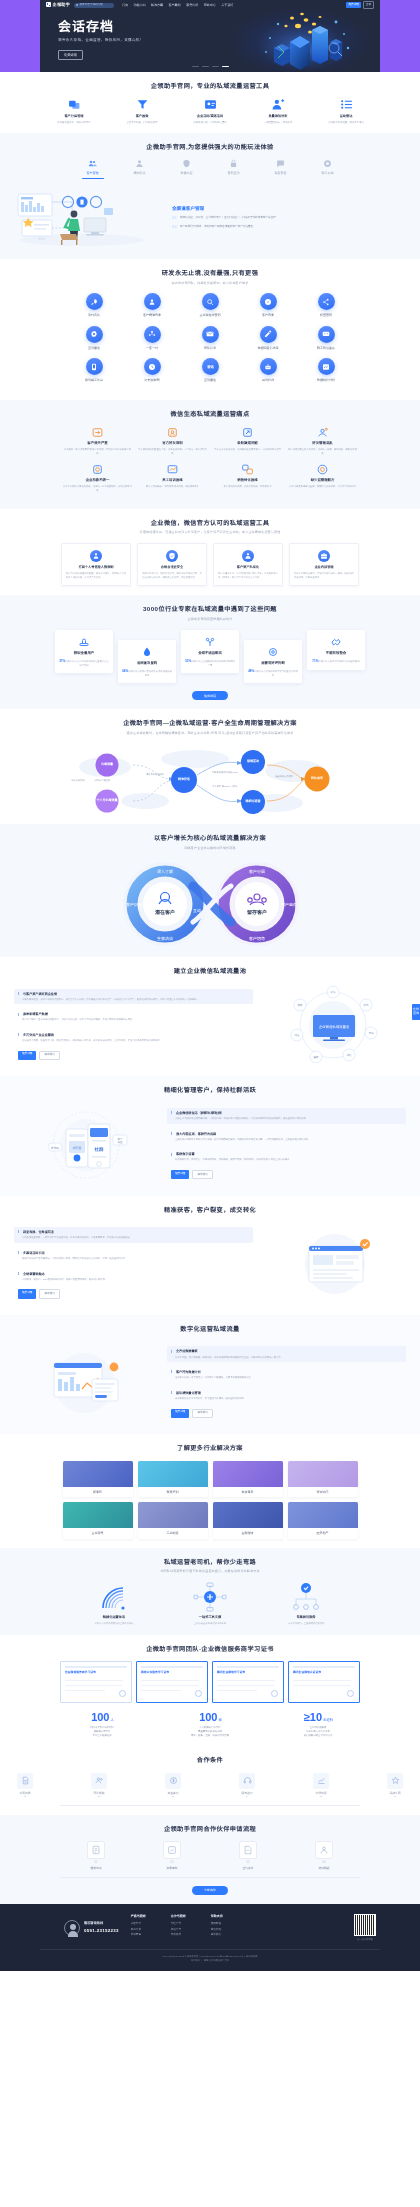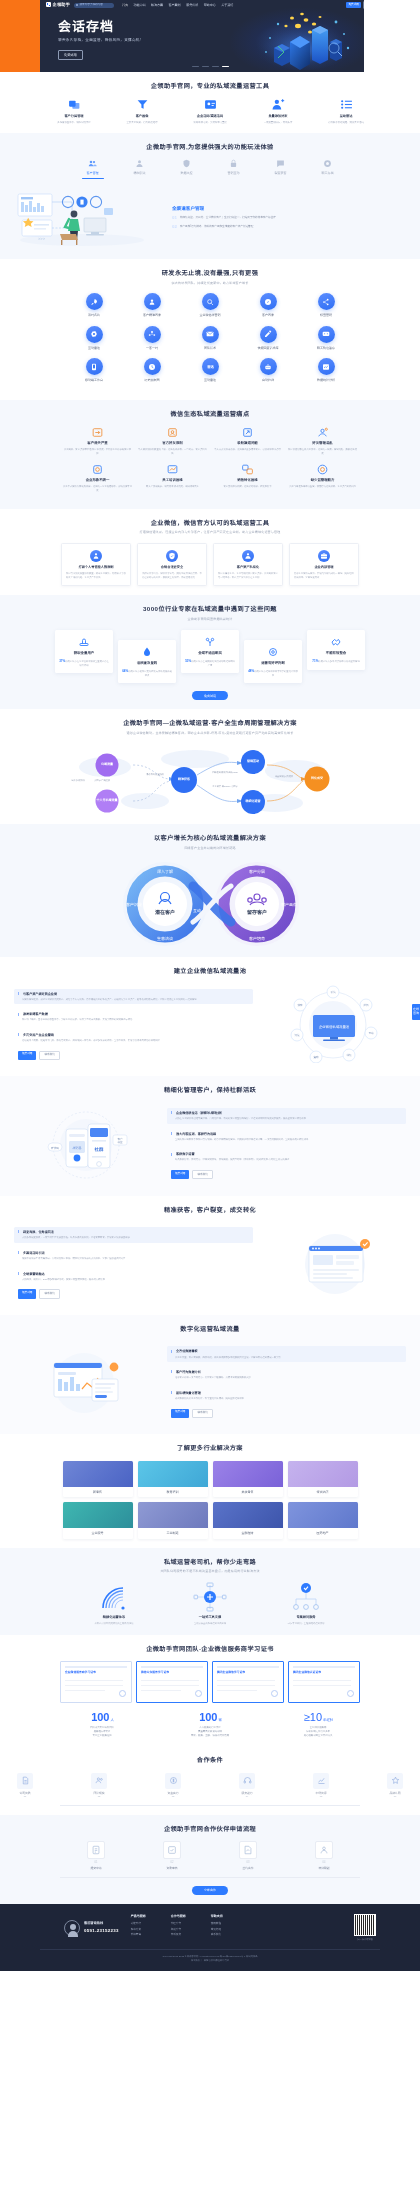--- a/index.html
+++ b/index.html
@@ -6,21 +6,21 @@
   *{box-sizing:border-box;margin:0;padding:0}
   html,body{width:420px}
   body{
     font-family:"Liberation Sans","DejaVu Sans",sans-serif;
     background:#ffffff;color:#333;font-size:4px;line-height:1.5;
     width:420px;overflow-x:hidden;
   }
   .page{width:420px;position:relative;background:#fff}
 
   
-  .hero{width:364px;height:72px;background:#f97316;position:relative;overflow:hidden}
+  .hero{width:420px;height:72px;background:#8b5cf6;position:relative;overflow:hidden}
   .hero-inner{position:absolute;left:40px;top:0;width:340px;height:72px;background:#222a3f;overflow:hidden}
   .hero-bgglow{position:absolute;right:10px;top:8px;width:140px;height:62px;
     background:radial-gradient(ellipse at 50% 55%, rgba(60,120,255,.45) 0%, rgba(30,60,160,.18) 45%, rgba(30,37,56,0) 72%);}
   .nav{position:absolute;left:0;top:0;width:340px;height:10px;display:flex;align-items:center;padding:0 6px;z-index:5}
   .logo-box{display:flex;align-items:center;gap:1.5px}
   .logo-mark{width:5px;height:5px;border-radius:1px;background:#fff;position:relative;flex:0 0 auto}
   .logo-mark:before{content:"";position:absolute;left:1px;top:1px;width:1.4px;height:1.4px;background:#2b6cff}
   .logo-mark:after{content:"";position:absolute;right:1px;bottom:1px;width:1.4px;height:1.4px;background:#2b6cff}
   .logo-txt{color:#fff;font-size:4.2px;font-weight:bold;letter-spacing:.2px;white-space:nowrap}
   .search-pill{margin-left:4px;width:40px;height:5px;border-radius:2.5px;background:#3a4considerable;
@@ -1235,21 +1235,21 @@
 服务超百家客户
 专业企业服务经验</div>
         </div>
       <div class="kpi">
         <div class="kpi-n"><span style="font-size:11px;font-weight:bold">100</span><span>家</span></div>
         <div class="kpi-d" style="white-space:pre-line">人人服务的行业客户
 覆盖零售及教育等领域
 餐饮、服务、金融、快消及跨境电商</div>
         </div>
       <div class="kpi">
-        <div class="kpi-n"><span style="font-size:11px;font-weight:normal">≥10</span><span>年经验</span></div>
+        <div class="kpi-n"><span style="font-size:11px;font-weight:bold">≥10</span><span>年经验</span></div>
         <div class="kpi-d" style="white-space:pre-line">企业微信服务商
 深耕私域运营行业多年
 用心服务中国企业客户成长</div>
         </div>
     </div>
   </div>
 
   <div class="sec">
     <div class="sec-title">合作条件</div>
     <div class="coop">

